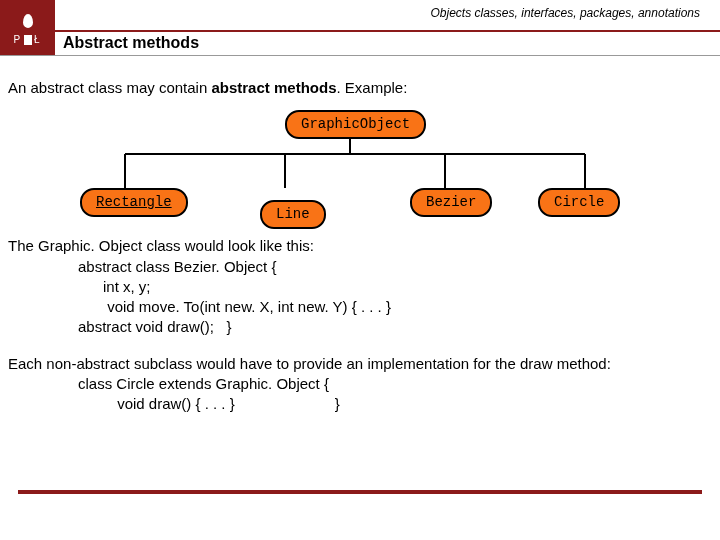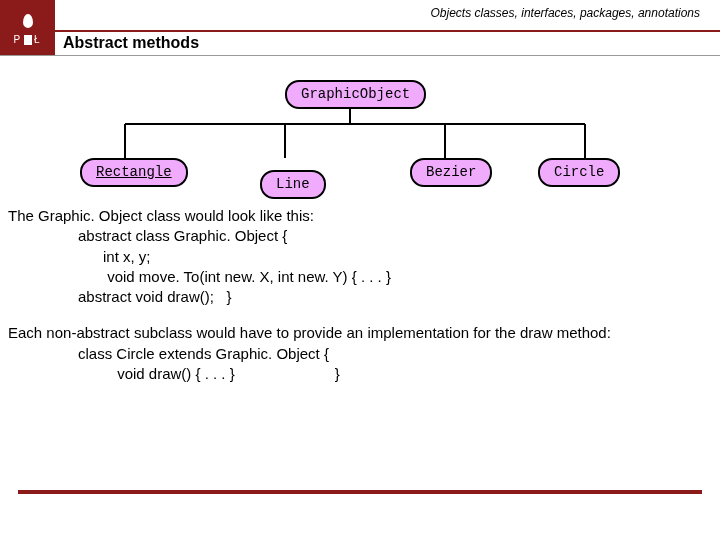--- a/index.html
+++ b/index.html
@@ -100,21 +100,21 @@
     position: relative;
     height: 110px;
   }
   .node {
     position: absolute;
     border: 2px solid #000;
     border-radius: 14px;
     padding: 3px 14px;
     font-family: "Courier New", monospace;
     font-size: 14px;
-    background: #f0abfc;
+    background: #f97316;
     white-space: nowrap;
   }
   .parent-node { left: 205px; top: 0; }
   .child1 { left: 0;   top: 78px; text-decoration: underline; }
   .child2 { left: 180px; top: 90px; }
   .child3 { left: 330px; top: 78px; }
   .child4 { left: 458px; top: 78px; }
   svg.connectors {
     position: absolute;
     left: 0; top: 0;
@@ -149,39 +149,42 @@
   <div class="header-right">
     <div class="breadcrumb">Objects classes, interfaces, packages, annotations</div>
     <div class="red-line"></div>
     <div class="title">Abstract methods</div>
   </div>
   <div class="header-bottom-line"></div>
 </div>
 
 <div class="content">
 
+  <div class="intro">
+    <span>An abstract class may contain </span><span class="b">abstract methods</span><span>. Example:</span>
+  </div>
 
   <div class="diagram">
     <svg class="connectors">
       <line x1="270" y1="26" x2="270" y2="44" stroke="#000" stroke-width="2"></line>
       <line x1="45" y1="44" x2="505" y2="44" stroke="#000" stroke-width="2"></line>
       <line x1="45" y1="44" x2="45" y2="78" stroke="#000" stroke-width="2"></line>
       <line x1="205" y1="44" x2="205" y2="78" stroke="#000" stroke-width="2"></line>
       <line x1="365" y1="44" x2="365" y2="78" stroke="#000" stroke-width="2"></line>
       <line x1="505" y1="44" x2="505" y2="78" stroke="#000" stroke-width="2"></line>
     </svg>
     <div class="node parent-node">GraphicObject</div>
     <div class="node child1">Rectangle</div>
     <div class="node child2">Line</div>
     <div class="node child3">Bezier</div>
     <div class="node child4">Circle</div>
   </div>
 
   <div class="explain">The Graphic. Object class would look like this:</div>
-  <div class="code-indent1">abstract class Graphic. Object {</div>
+  <div class="code-indent1">abstract class Bezier. Object {</div>
   <div class="code-indent2">int x, y;</div>
   <div class="code-indent2"> void move. To(int new. X, int new. Y) { . . . }</div>
   <div class="code-indent1">abstract void draw();   }</div>
 
   <div class="explain">Each non-abstract subclass would have to provide an implementation for the draw method:</div>
   <div class="code-indent1">class Circle extends Graphic. Object {</div>
   <div class="code-indent3"> void draw() { . . . }                        }</div>
 
 </div>
 

